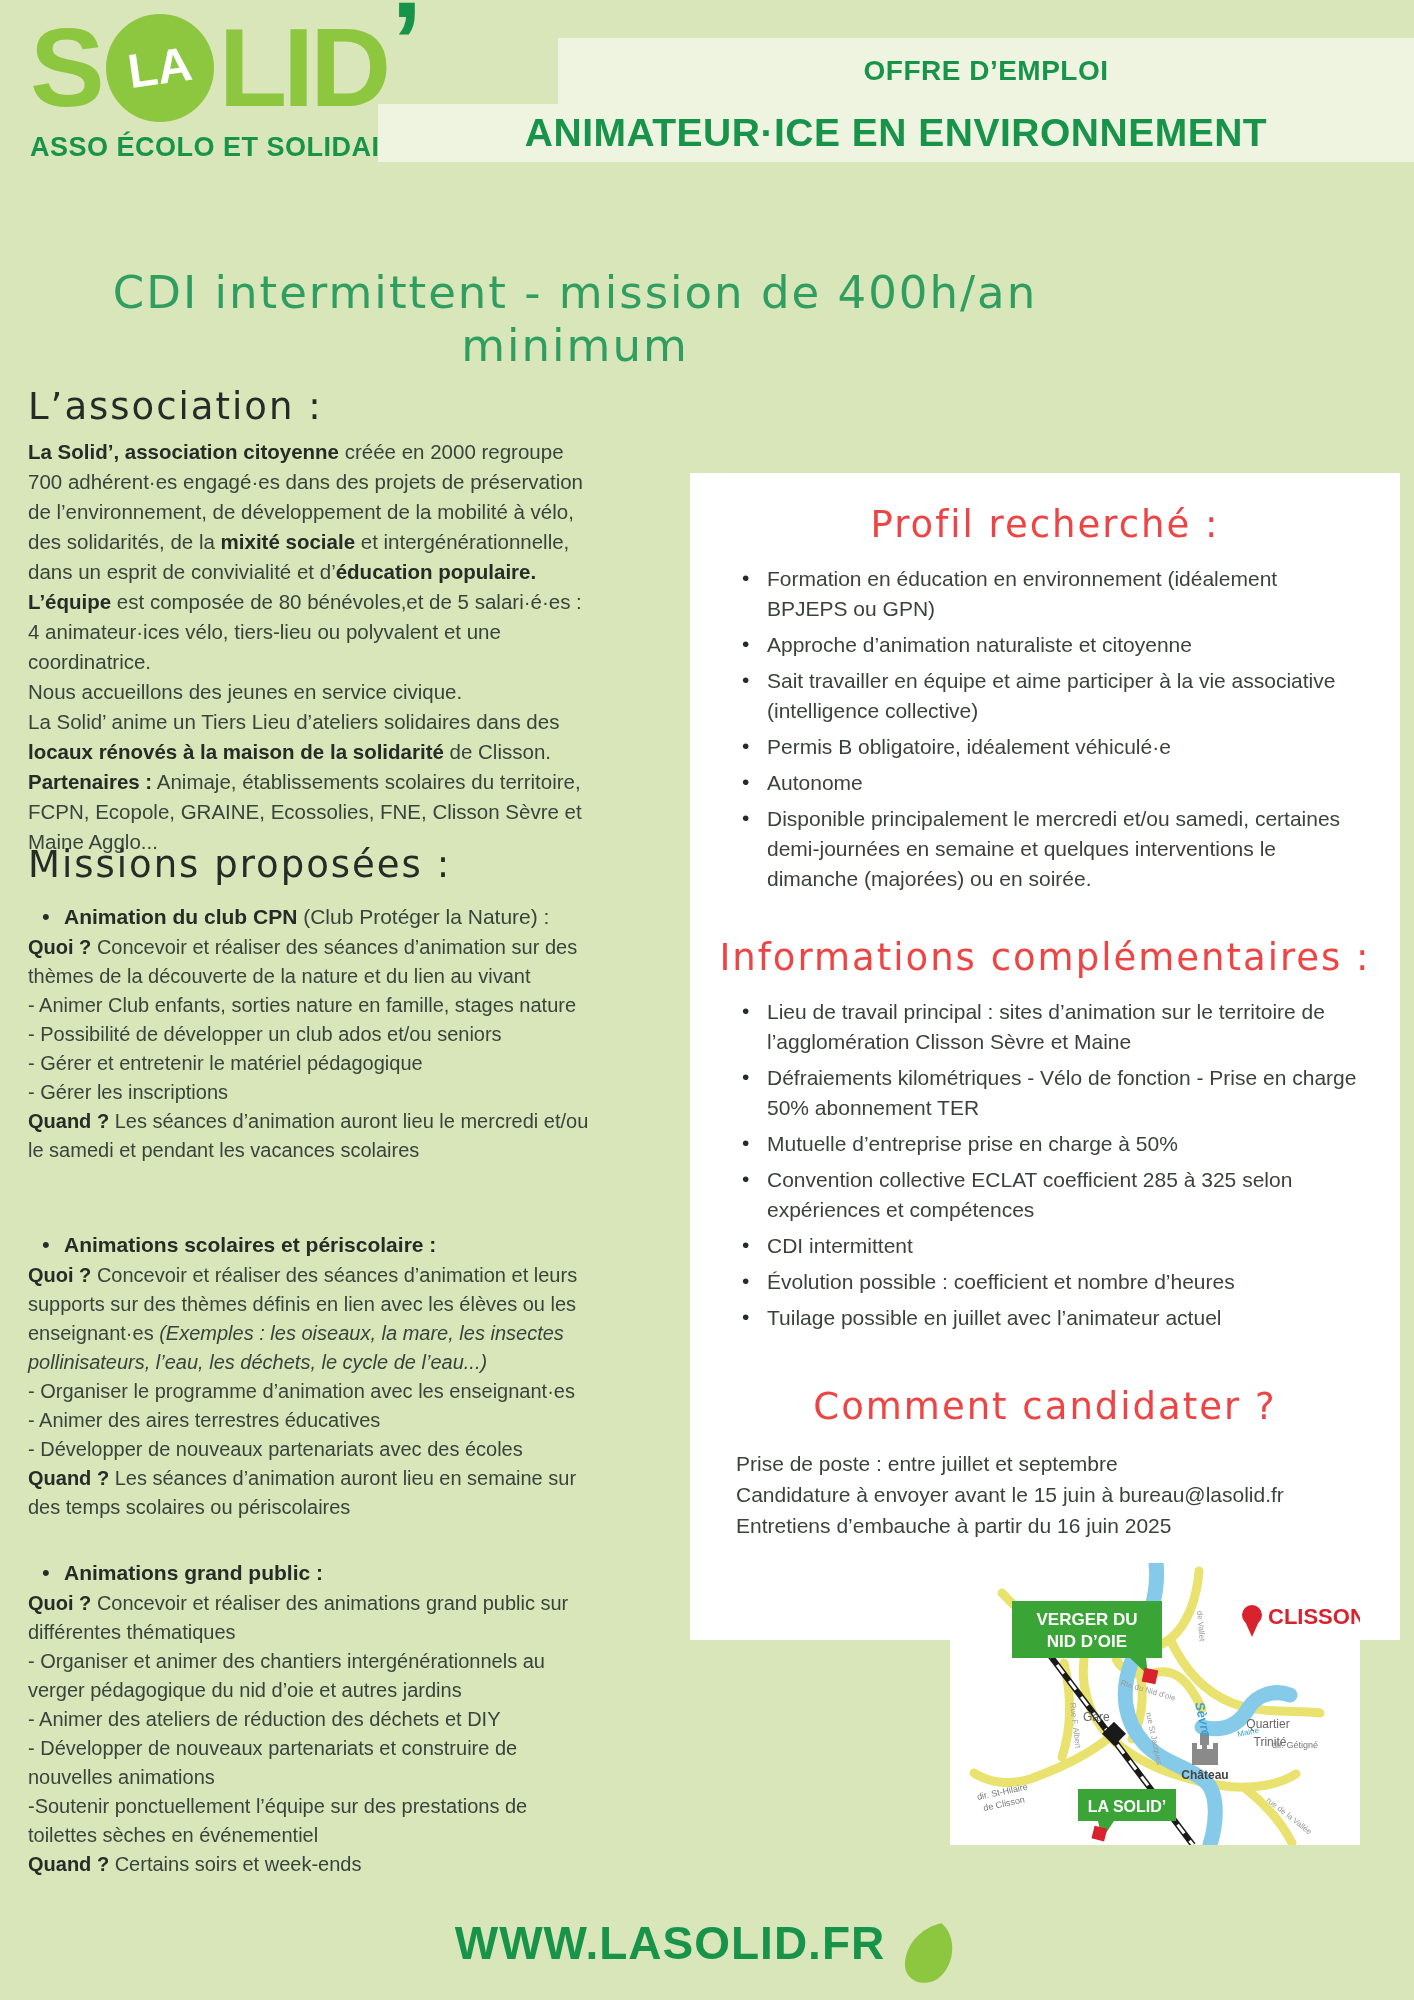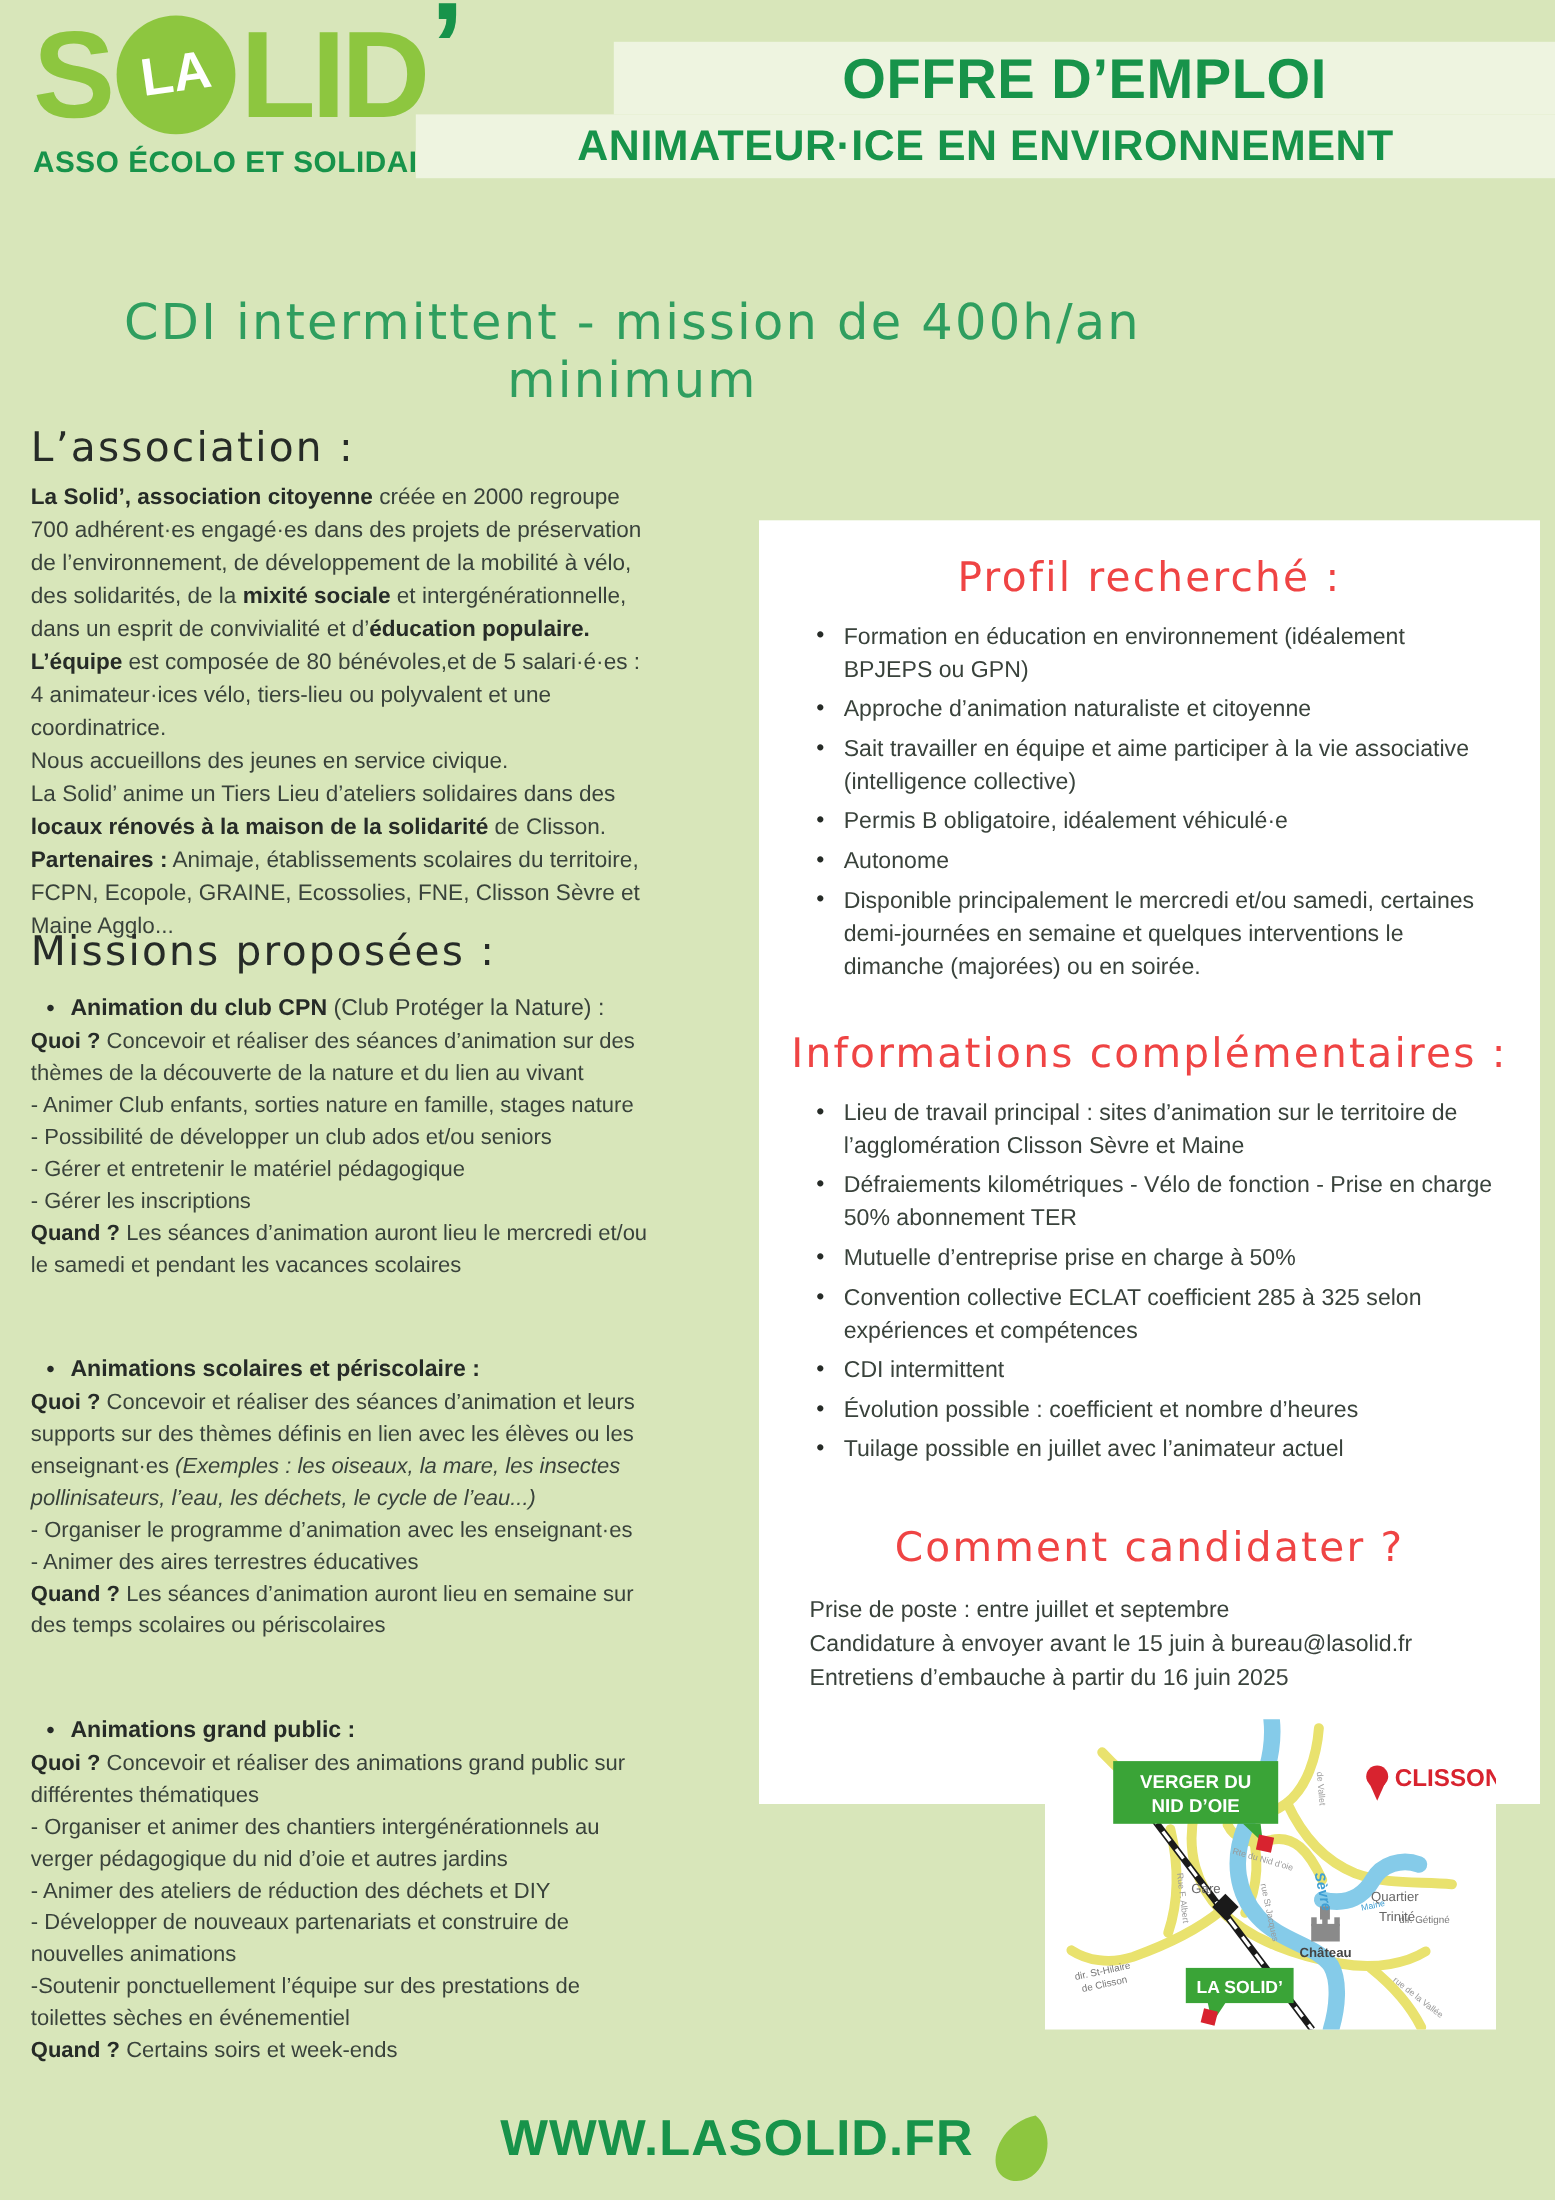--- a/index.html
+++ b/index.html
@@ -15,21 +15,21 @@
   .logo-o {
     width:108px; height:108px; border-radius:50%; background:#8dc63f;
     display:flex; align-items:center; justify-content:center; margin:0 5px;
   }
   .logo-o span { color:#ffffff; font-size:48px; font-weight:800; letter-spacing:0; transform:rotate(-8deg); }
   .logo-apos { color:#17934a; transform:translateY(-26px); margin-left:4px; }
   .logo-tagline { margin-top:8px; font-size:27px; font-weight:800; color:#17934a; letter-spacing:0.5px; }
   
   .hbox { position:absolute; right:0; background:#eef4e0; display:flex; align-items:center; justify-content:center;
           color:#17934a; font-weight:800; text-transform:uppercase; }
-  .hbox1 { left:558px; top:38px; height:66px; font-size:51px; letter-spacing:0.5px; }
+  .hbox1 { left:558px; top:38px; height:66px; font-size:28px; letter-spacing:0.5px; }
   .hbox2 { left:378px; top:104px; height:58px; font-size:39px; letter-spacing:0.5px; }
   
   .hand { font-family:"DejaVu Sans", sans-serif; font-weight:400; letter-spacing:2px; }
   .subtitle { position:absolute; left:0; top:266px; width:1150px; text-align:center;
               font-size:45px; color:#2f9e5f; }
   .sec-title { position:absolute; font-size:37px; color:#262b27; }
   
   .assoc-text { position:absolute; left:28px; top:437px; width:567px; font-size:20.5px; line-height:30px; }
   .assoc-text p { margin:0; }
   b { font-weight:700; color:#262b27; }
@@ -95,20 +95,21 @@
     <div class="m-line"><span>- Gérer et entretenir le matériel pédagogique</span></div>
     <div class="m-line"><span>- Gérer les inscriptions</span></div>
     <div class="m-line"><b>Quand ?</b><span> Les séances d’animation auront lieu le mercredi et/ou le samedi et pendant les vacances scolaires</span></div>
   </div>
 
   <div class="mission" style="top:1230px;">
     <div class="m-head"><b>Animations scolaires et périscolaire :</b></div>
     <div class="m-line"><b>Quoi ?</b><span> Concevoir et réaliser des séances d’animation et leurs supports sur des thèmes définis en lien avec les élèves ou les enseignant·es </span><span style="font-style: italic;">(Exemples : les oiseaux, la mare, les insectes pollinisateurs, l’eau, les déchets, le cycle de l’eau...)</span></div>
     <div class="m-line"><span>- Organiser le programme d’animation avec les enseignant·es</span></div>
     <div class="m-line"><span>- Animer des aires terrestres éducatives</span></div>
+    <div class="m-line"><span>- Développer de nouveaux partenariats avec des écoles</span></div>
     <div class="m-line"><b>Quand ?</b><span> Les séances d’animation auront lieu en semaine sur des temps scolaires ou périscolaires</span></div>
   </div>
 
   <div class="mission" style="top:1558px;">
     <div class="m-head"><b>Animations grand public :</b></div>
     <div class="m-line"><b>Quoi ?</b><span> Concevoir et réaliser des animations grand public sur différentes thématiques</span></div>
     <div class="m-line"><span>- Organiser et animer des chantiers intergénérationnels au verger pédagogique du nid d’oie et autres jardins</span></div>
     <div class="m-line"><span>- Animer des ateliers de réduction des déchets et DIY</span></div>
     <div class="m-line"><span>- Développer de nouveaux partenariats et construire de nouvelles animations</span></div>
     <div class="m-line"><span>-Soutenir ponctuellement l’équipe sur des prestations de toilettes sèches en événementiel</span></div>

